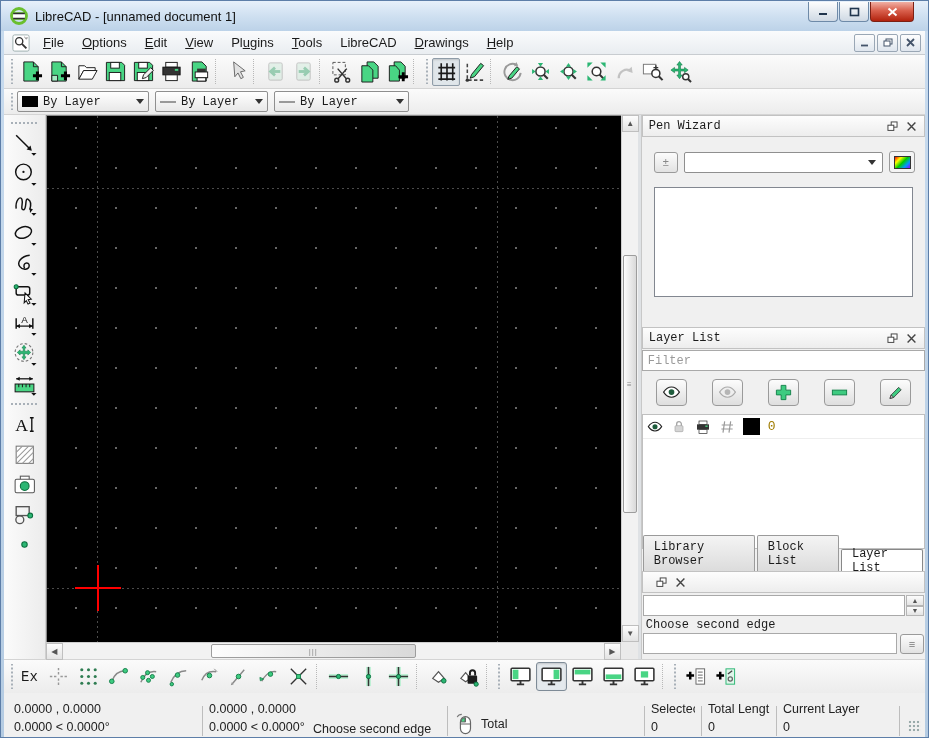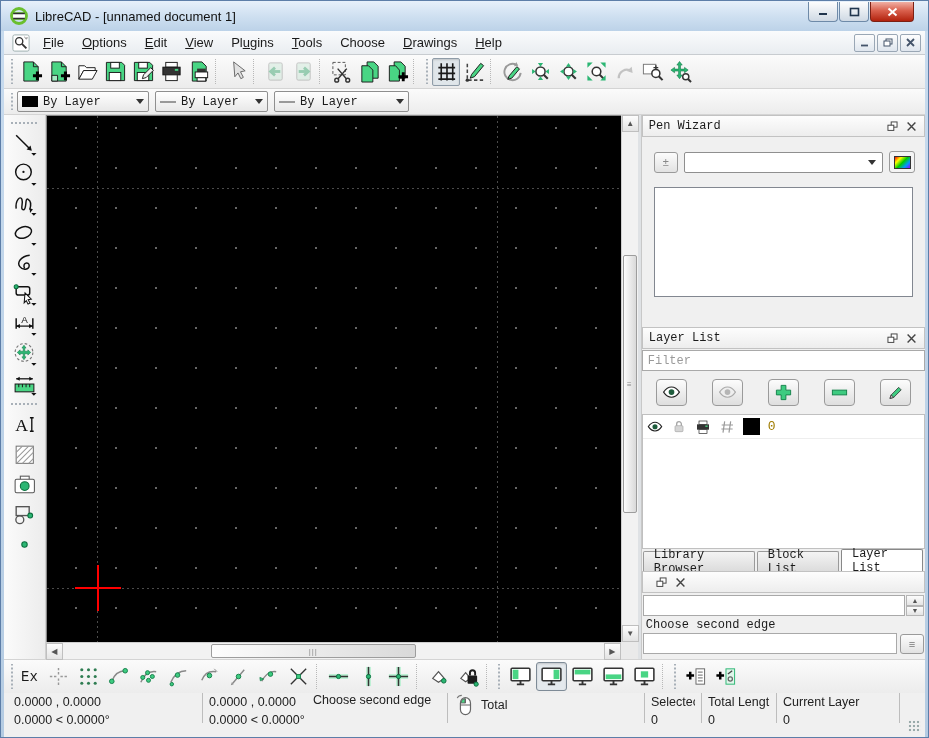--- a/index.html
+++ b/index.html
@@ -87,42 +87,42 @@
   .layer-btns { display:flex; justify-content:space-between; padding:4px 14px 6px 14px; }
   .lbtn { width:31px; height:27px; border:1px solid #9a9a9a; border-radius:4px; background:linear-gradient(#fcfcfc,#dedede); display:flex; align-items:center; justify-content:center; }
   .lbtn svg { width:19px; height:19px; }
   .layer-table { flex:1; margin:2px 0 0 0; background:#fff; border:1px solid #c0c0c0; overflow:hidden; }
   .layer-row { height:24px; display:flex; align-items:center; border-bottom:1px solid #eee; padding-left:4px; gap:8px; }
   .layer-row svg { width:16px; height:16px; }
   .layer-swatch { width:17px; height:17px; background:#000; }
   .layer-name { font-family:"Liberation Mono","DejaVu Sans Mono",monospace; font-size:13px; color:#a07c00; }
 
   .tabs { height:22px; display:flex; align-items:flex-end; background:#f0f0f0; padding-left:1px; }
-  .tab { height:20px; display:flex; align-items:center; padding:0 10px; border:1px solid #9a9a9a; border-bottom:none; background:linear-gradient(#f4f4f4,#dcdcdc); font-family:"Liberation Mono","DejaVu Sans Mono",monospace; font-size:12px; margin-right:2px; border-radius:2px 2px 0 0; }
+  .tab { height:36px; display:flex; align-items:center; padding:0 10px; border:1px solid #9a9a9a; border-bottom:none; background:linear-gradient(#f4f4f4,#dcdcdc); font-family:"Liberation Mono","DejaVu Sans Mono",monospace; font-size:12px; margin-right:2px; border-radius:2px 2px 0 0; }
   .tab.active { height:22px; background:#fff; border-color:#888; }
 
   .cmd-history-row { display:flex; margin:2px 1px 0 1px; }
   .cmd-history { flex:1; height:21px; background:#fff; border:1px solid #a9a9a9; }
   .cmd-spin { width:18px; display:flex; flex-direction:column; margin-left:1px; }
   .cmd-spin div { flex:1; border:1px solid #b5b5b5; background:linear-gradient(#fcfcfc,#e4e4e4); display:flex; align-items:center; justify-content:center; font-size:7px; color:#555; }
   .cmd-prompt { padding:2px 4px 1px 4px; }
   .cmd-input-row { display:flex; align-items:center; margin:0 1px 2px 1px; }
   .cmd-input { flex:1; height:21px; border:1px solid #a9a9a9; background:#fff; padding:0 4px; font-family:"Liberation Mono","DejaVu Sans Mono",monospace; font-size:12px; }
   .cmd-opts { width:24px; height:20px; margin-left:3px; border:1px solid #9a9a9a; border-radius:3px; background:linear-gradient(#fcfcfc,#e2e2e2); color:#777; display:flex; align-items:center; justify-content:center; font-size:11px; }
 
   
   .bottombar { height:34px; display:flex; align-items:center; background:linear-gradient(#fbfbfb,#ececec); border-top:1px solid #d4d4d4; padding:0 2px; }
   .bottombar .tbtn { width:30px; }
   .ex-label { font-family:"Liberation Mono","DejaVu Sans Mono",monospace; font-size:14px; padding:0 6px 0 4px; }
   .dockbtn { width:31px; height:29px; display:flex; align-items:center; justify-content:center; border:1px solid transparent; border-radius:3px; }
   .dockbtn svg { width:25px; height:25px; }
   .dockbtn.pressed { border:1px solid #7e8b97; background:#e4e9ed; box-shadow:inset 0 1px 2px rgba(0,0,0,.15); }
 
   
-  .statusbar { height:43px; display:flex; align-items:flex-start; background:#f0f0f0; font-size:12.5px; color:#222; padding:0 4px; }
+  .statusbar { height:43px; display:flex; align-items:flex-end; background:#f0f0f0; font-size:12.5px; color:#222; padding:0 4px; }
   .coords { width:188px; padding-left:6px; line-height:1.45; }
   .coords2 { width:104px; line-height:1.45; }
   .sdiv { width:1px; height:30px; background:#bdbdbd; margin:0 6px; }
   .hintcell { width:128px; }
   .mousecell { width:112px; display:flex; align-items:center; gap:5px; }
   .mousecell svg { width:22px; height:24px; }
   .scell { line-height:1.45; overflow:hidden; white-space:nowrap; }
   .sel { width:44px; } .tot { width:62px; } .cur { width:110px; } .grid { width:86px; }
   .spacer { flex:1; }
   .grip { width:13px; height:13px; align-self:flex-end; margin:0 0 3px 2px; background-image:radial-gradient(#9aa 1px, transparent 1.6px); background-size:4px 4px; }
@@ -172,21 +172,21 @@
             <path d="M14 3l1 2 2-1-1 2" stroke="#888" fill="none"></path>
           </svg>
       </span>
       <div class="menu-items">
           <span class="menu-item"><u>F</u>ile</span>
           <span class="menu-item"><u>O</u>ptions</span>
           <span class="menu-item"><u>E</u>dit</span>
           <span class="menu-item"><u>V</u>iew</span>
           <span class="menu-item">Pl<u>u</u>gins</span>
           <span class="menu-item"><u>T</u>ools</span>
-          <span class="menu-item">Choose</span>
+          <span class="menu-item">LibreCAD</span>
           <span class="menu-item"><u>D</u>rawings</span>
           <span class="menu-item"><u>H</u>elp</span>
         </div>
       <div class="mdi-controls">
         <div class="mdibtn">
             <svg width="9" height="8" viewBox="0 0 9 8">
               <path d="M1 6.5h7" stroke="#44546a" stroke-width="1.8"></path>
             </svg>
           </div>
         <div class="mdibtn">

